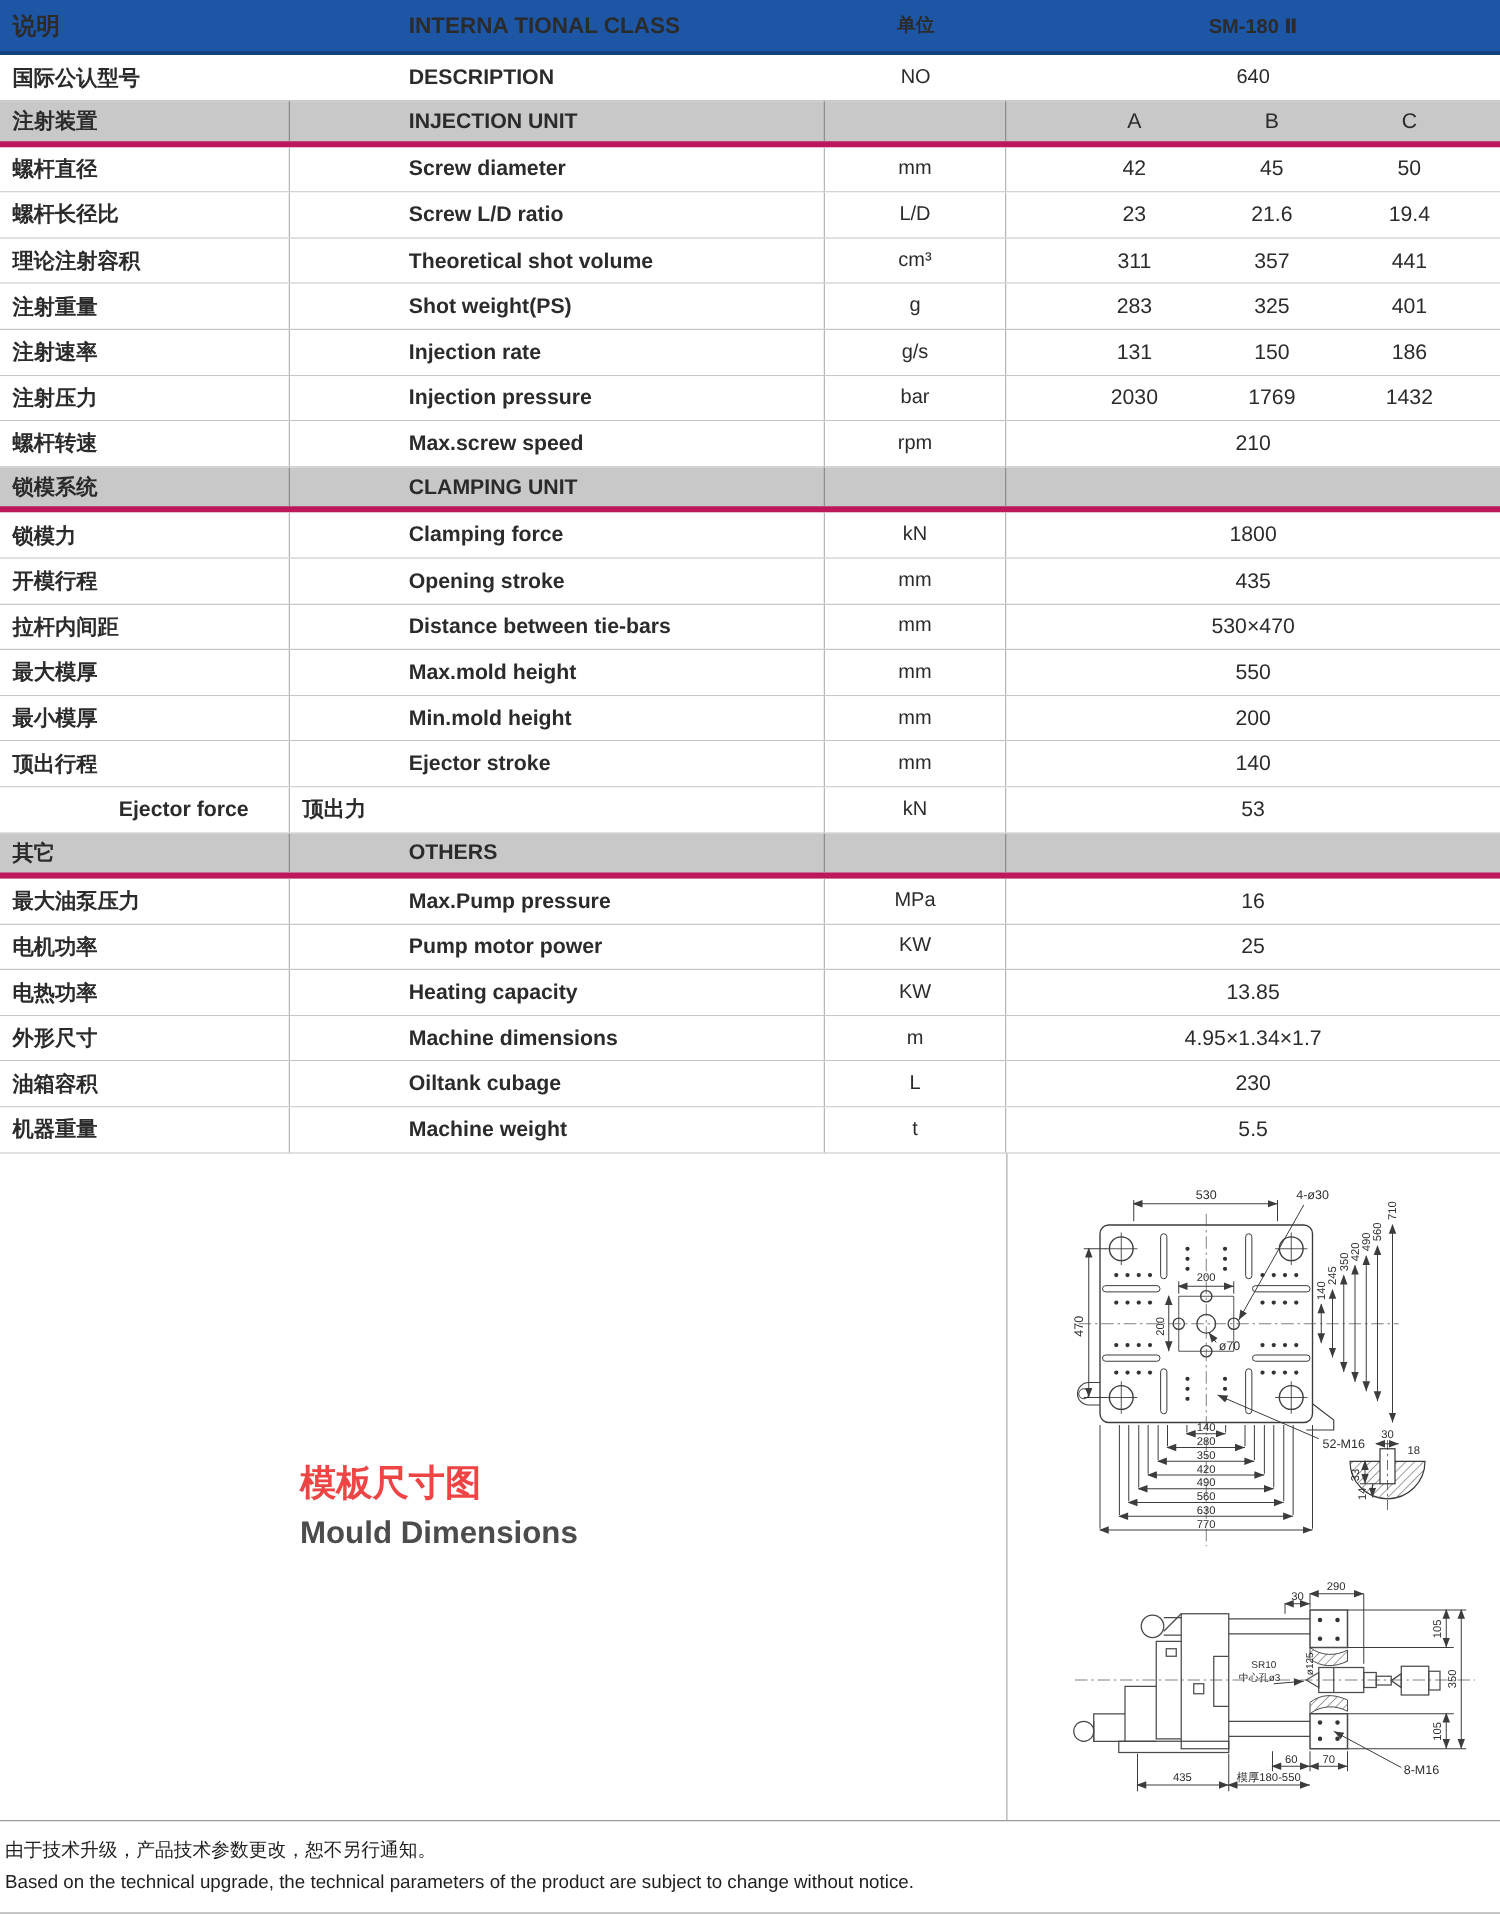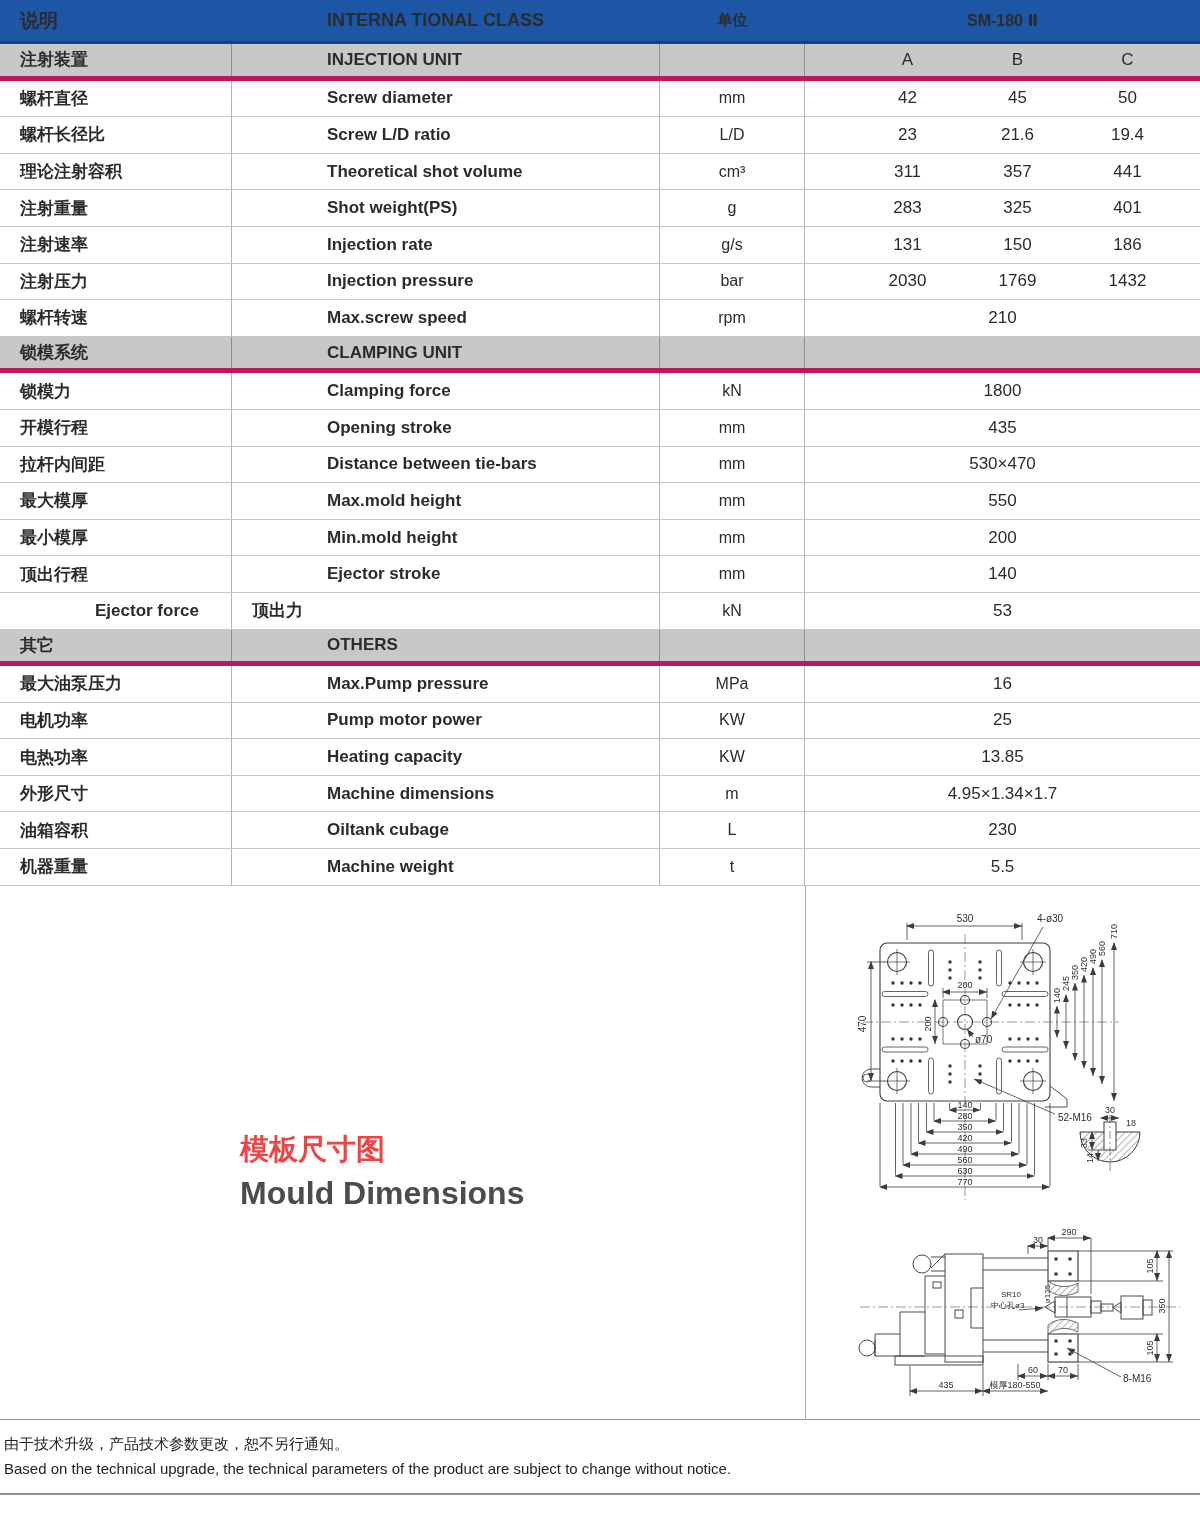--- a/index.html
+++ b/index.html
@@ -23,21 +23,21 @@
     color: #fff;
     border-bottom: 3px solid #16417f;
   }
   .hdr .cell { border-right: none; }
   .hdr .c1 { font-size: 19px; font-weight: 700; }
   .hdr .c2 { font-size: 18px; font-weight: 700; }
   .hdr .c3 { font-size: 15px; font-weight: 700; justify-content: center; padding-left: 0; }
   .hdr .c4 { font-size: 16px; font-weight: 700; justify-content: center; }
 
   .cell { display: flex; align-items: center; }
-  .c1 { padding-left: 20px;  font-size: 17px; font-weight: 700; color: #2b2b2b; text-align: right; }
+  .c1 { padding-left: 10px;  font-size: 17px; font-weight: 700; color: #2b2b2b; text-align: right; }
   .c2 { padding-left: 95px;  font-size: 17px; font-weight: 700; color: #2b2b2b; }
   .c3 { justify-content: center; font-size: 16px; color: #2b2b2b; }
   .c4 { justify-content: center; font-size: 17px; color: #2b2b2b; }
 
   .t-row { height: 36.6px; border-bottom: 1px solid #c6c6c6; background: #fff; }
   .t-row .c1, .t-row .c2, .t-row .c3 { border-right: 1px solid #b6b6b6; }
 
   .sub { height: 37px; border-bottom: 1px solid #c6c6c6; }
   .sub .cell { border-right: none !important; }
   .sub .c4 { font-size: 16px; }
@@ -50,21 +50,21 @@
     grid-template-columns: 110px 110px 110px;
     padding-left: 30px;
     align-items: center;
     justify-items: center;
   }
 
   
   .mould { position: relative; height: 533px; background: #fff; }
   .mould-divider { position: absolute; left: 805px; top: 0; bottom: 0; width: 1px; background: #aeaeae; }
   .caption-cn { position: absolute; left: 240px; top: 244px; font-size: 29px; font-weight: 700; color: #ef4444; }
-  .caption-en { position: absolute; left: 240px; top: 289px; font-size: 32px; font-weight: 700; color: #4c4c4c; }
+  .caption-en { position: absolute; left: 240px; top: 289px; font-size: 25px; font-weight: 700; color: #4c4c4c; }
   .svg-front { position: absolute; left: 805px; top: 14px; }
   .svg-side  { position: absolute; left: 805px; top: 338px; }
   svg text { font-family: "Liberation Sans", "DejaVu Sans", sans-serif; fill: #2e2e2e; }
   .dt { font-size: 9px; }
   .dt2 { font-size: 10px; }
   .dt3 { font-size: 8px; }
 
   
   .footer {
     height: 76px;
@@ -79,20 +79,26 @@
 
 <div class="page">
 
   <div class="grid-row hdr">
     <div class="cell c1">说明</div>
     <div class="cell c2">INTERNA TIONAL CLASS</div>
     <div class="cell c3">单位</div>
     <div class="cell c4">SM-180 Ⅱ</div>
   </div>
 
+  <div class="grid-row sub">
+    <div class="cell c1">国际公认型号</div>
+    <div class="cell c2">DESCRIPTION</div>
+    <div class="cell c3">NO</div>
+    <div class="cell c4">640</div>
+  </div>
 
   <div class="grid-row t-row section">
     <div class="cell c1">注射装置</div>
     <div class="cell c2">INJECTION UNIT</div>
     <div class="cell c3"></div>
     <div class="cell c4 abc">
       <span>A</span>
       <span>B</span>
       <span>C</span>
     </div>

